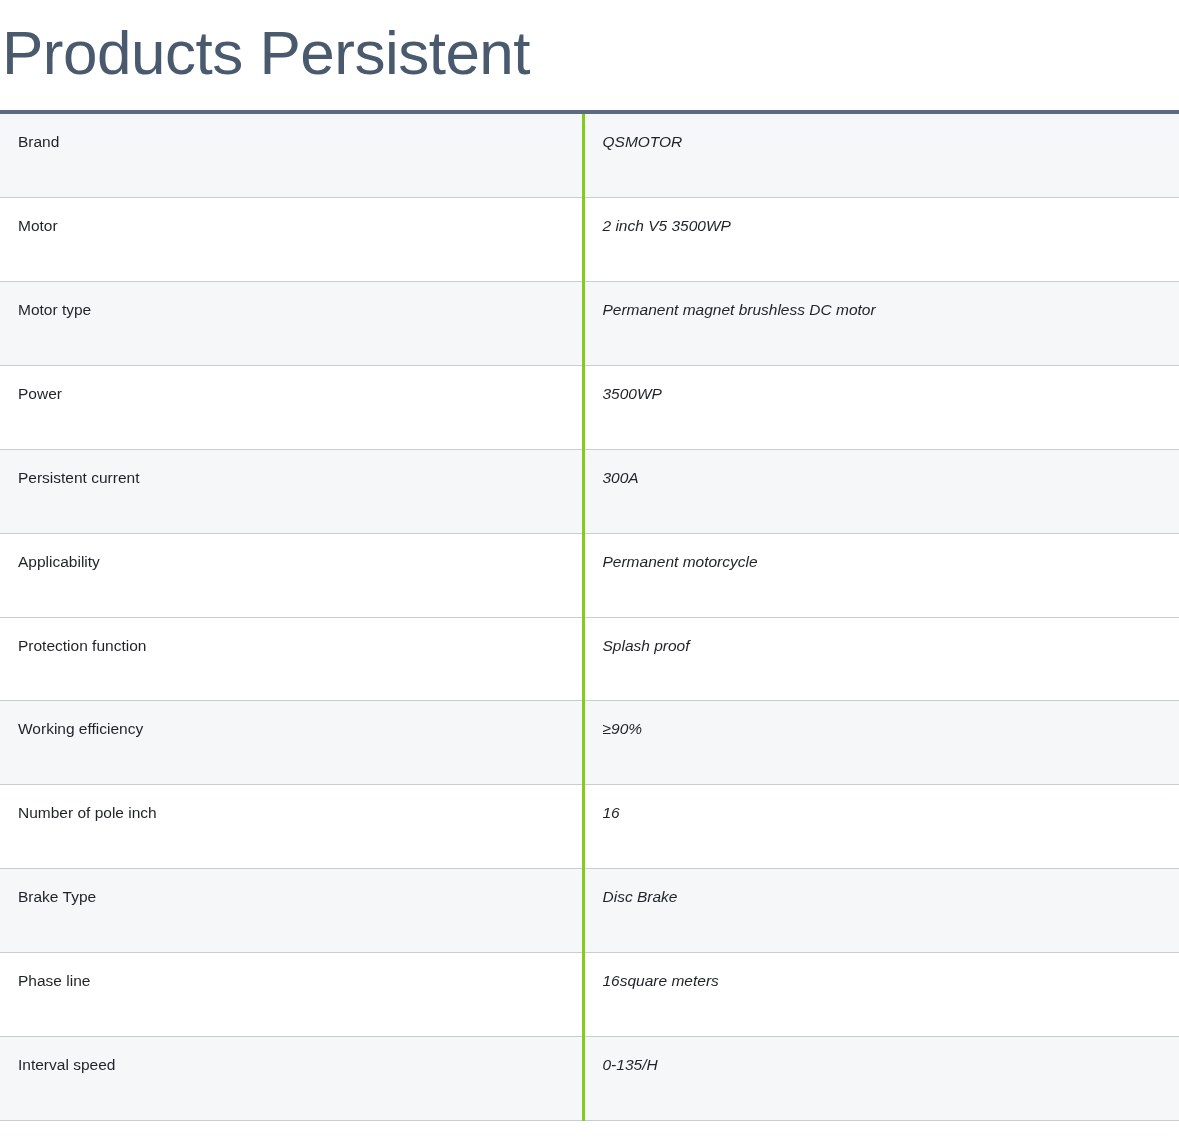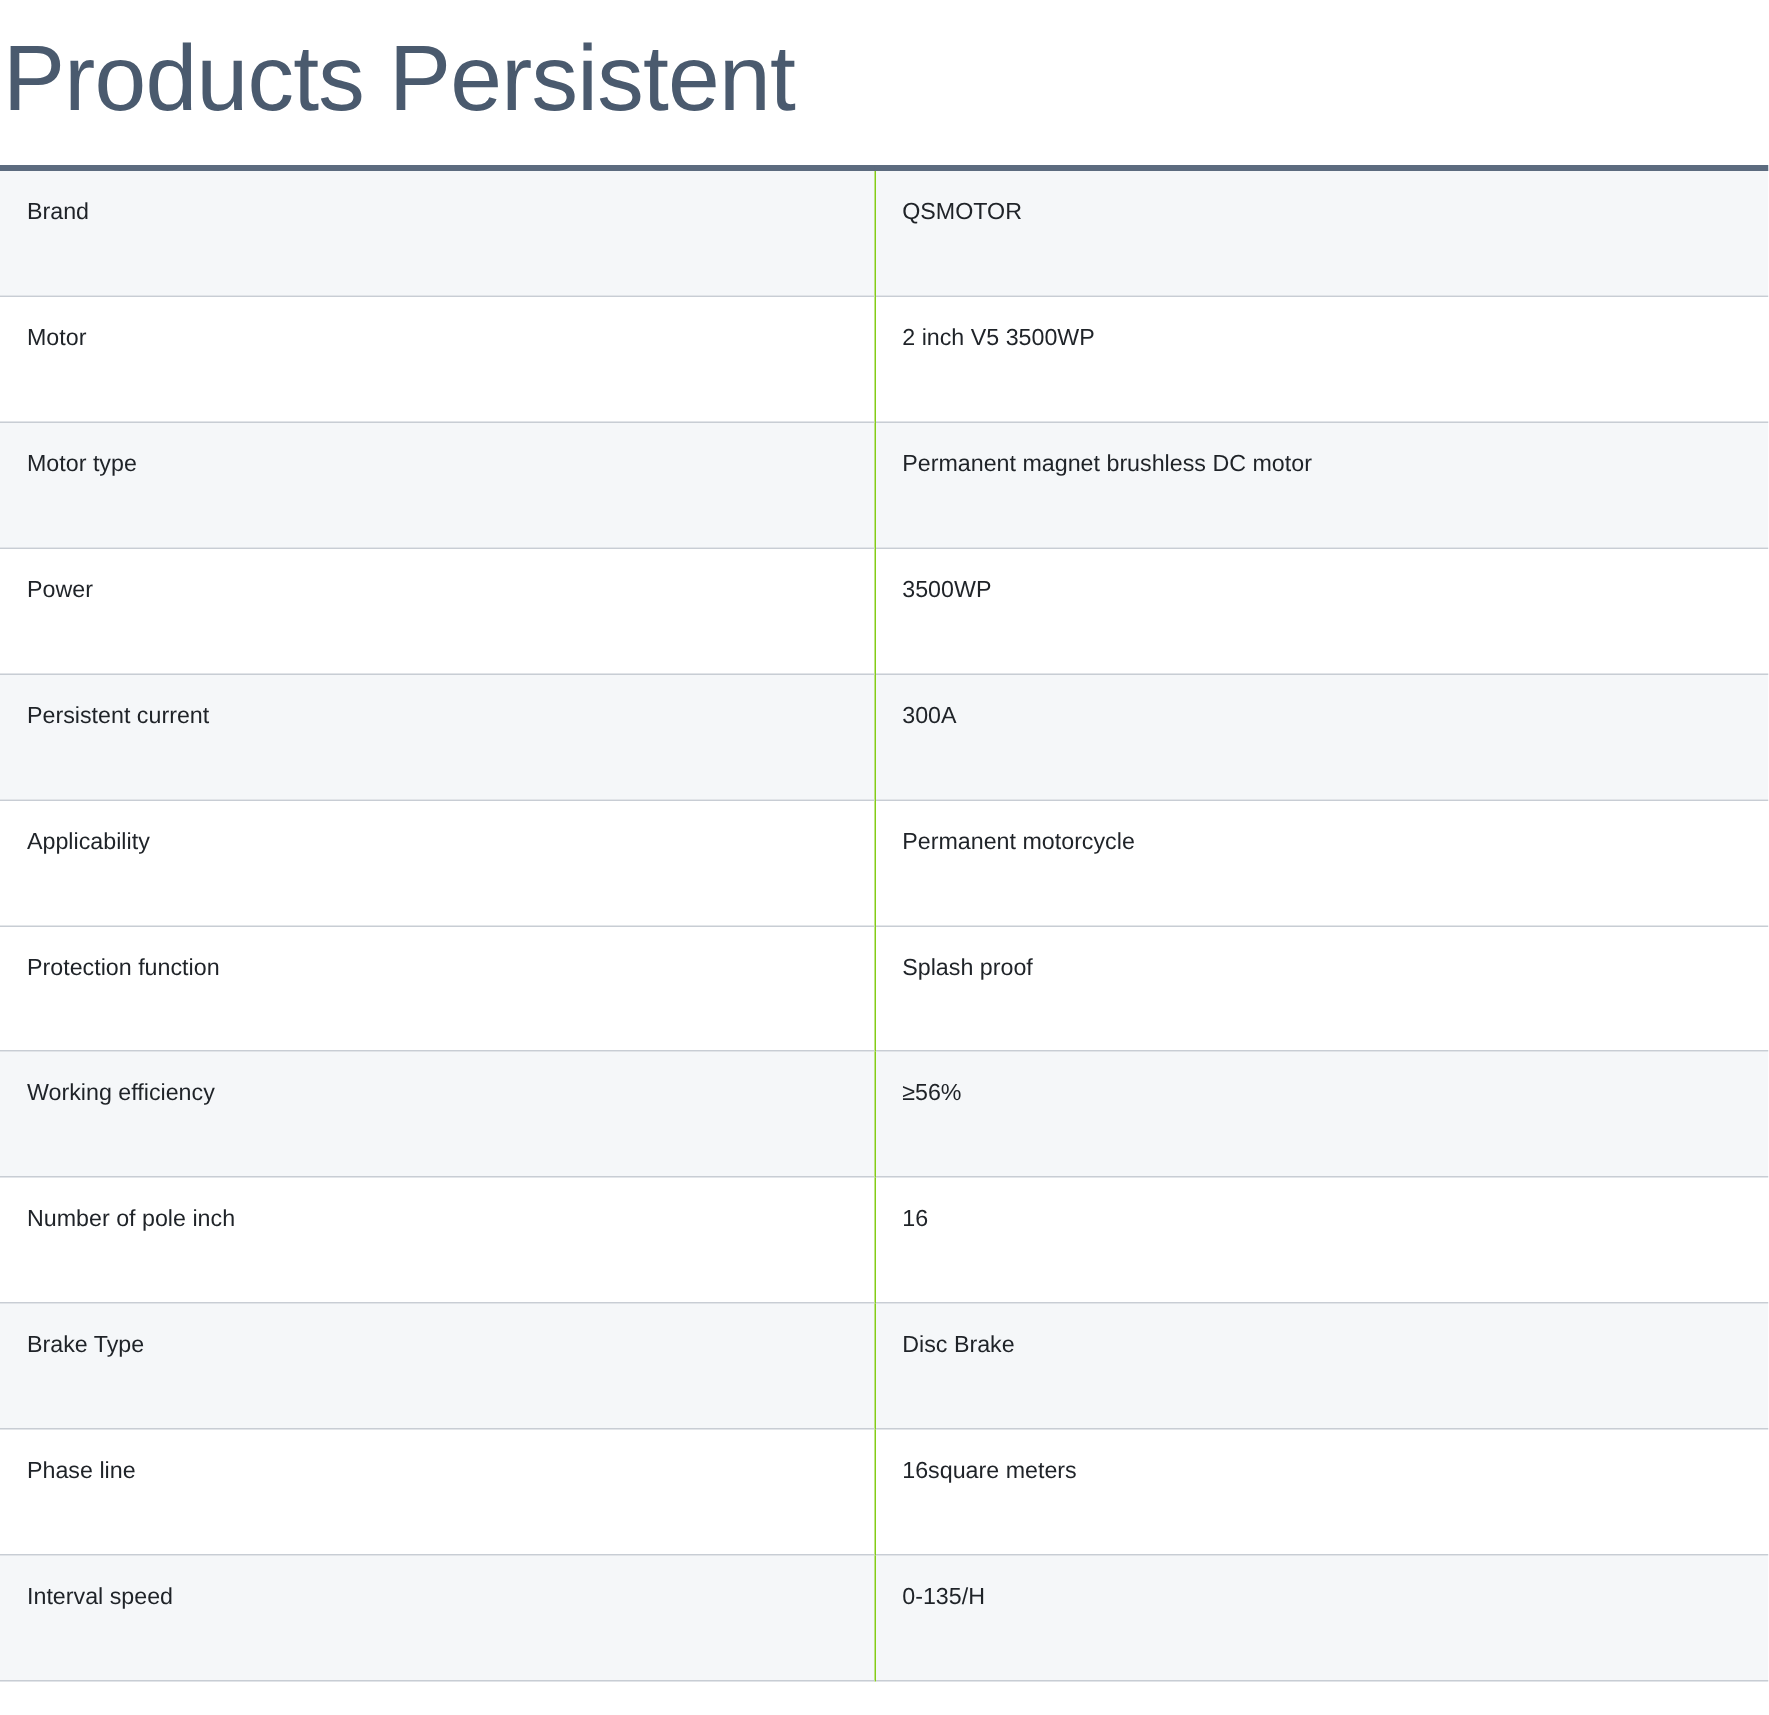--- a/index.html
+++ b/index.html
@@ -41,26 +41,27 @@
   }
   .spec-table tr.alt td {
     background: #f5f7f9;
   }
   .spec-table td {
     vertical-align: top;
     padding: 18px 18px 44px 18px;
     font-size: 15.5px;
     line-height: 1.35;
     color: #1f2328;
-    border-right: 1px solid #84cc16;
+    border-right: 3px solid #84cc16;
     background: #ffffff;
     word-wrap: break-word;
   }
   .spec-table td.value {
     border-right: none;
+    font-style: italic;
   }
   .spec-table col.c-label { width: 583px; }
   .spec-table col.c-value { width: 596px; }
 </style>
 </head>
 <body>
 
 <div class="page">
 
   <h1 class="page-title">Products Persistent</h1>
@@ -94,21 +95,21 @@
       <tr>
         <td>Applicability</td>
         <td class="value">Permanent motorcycle</td>
       </tr>
       <tr>
         <td>Protection function</td>
         <td class="value">Splash proof</td>
       </tr>
       <tr class="alt">
         <td>Working efficiency</td>
-        <td class="value">≥56%</td>
+        <td class="value">≥90%</td>
       </tr>
       <tr>
         <td>Number of pole inch</td>
         <td class="value">16</td>
       </tr>
       <tr class="alt">
         <td>Brake Type</td>
         <td class="value">Disc Brake</td>
       </tr>
       <tr>

